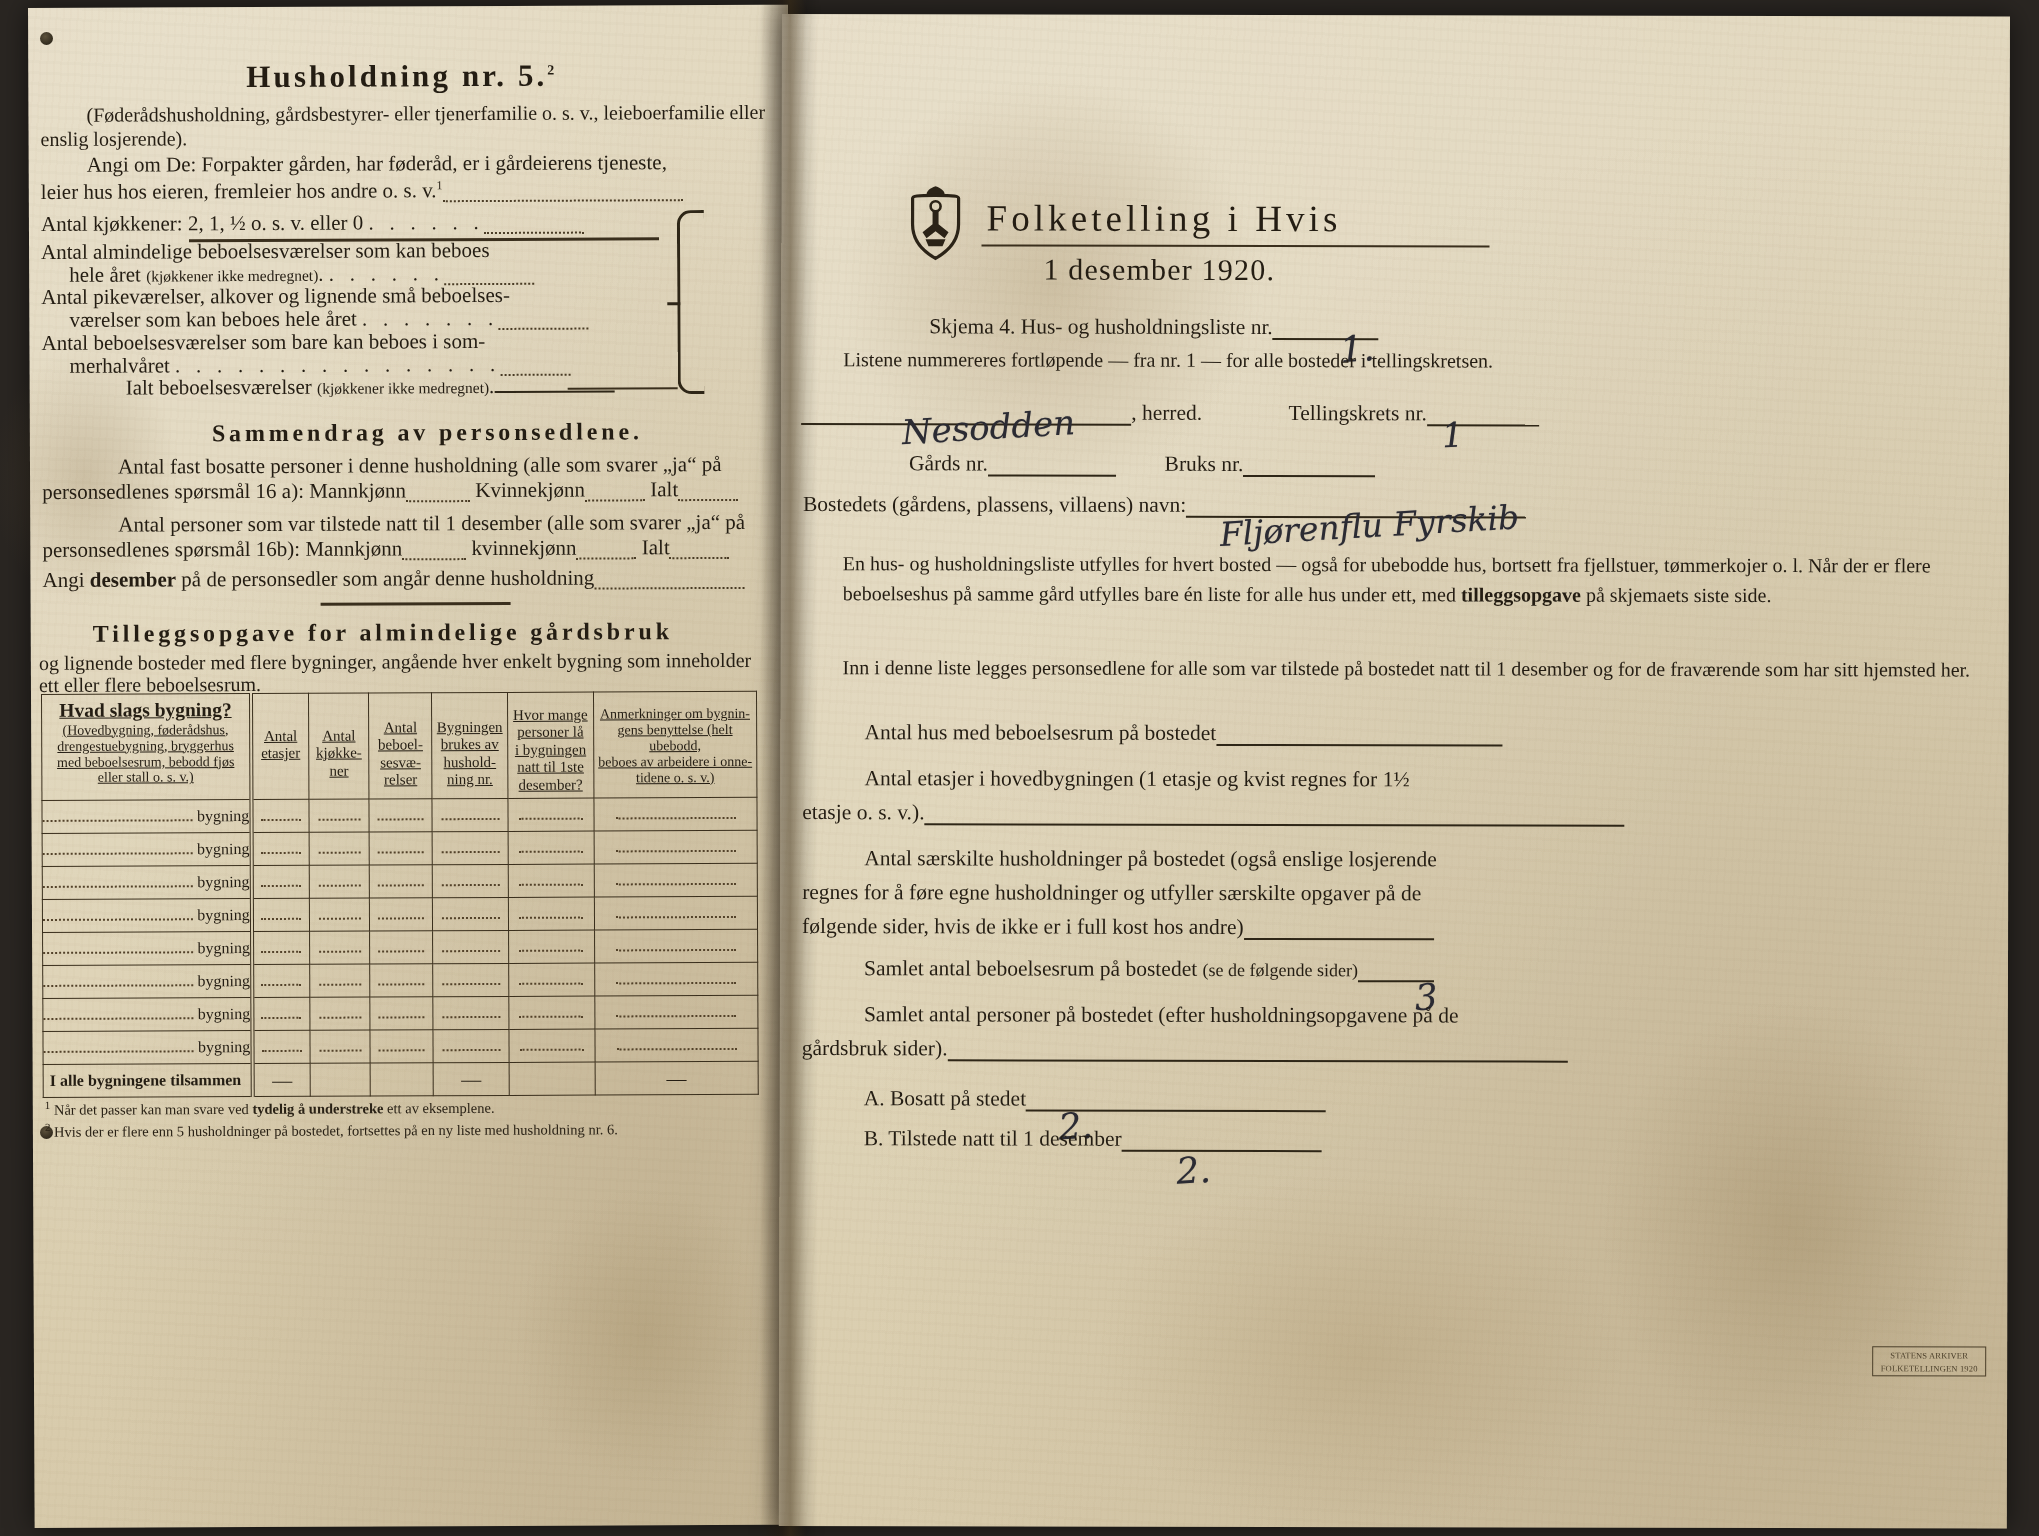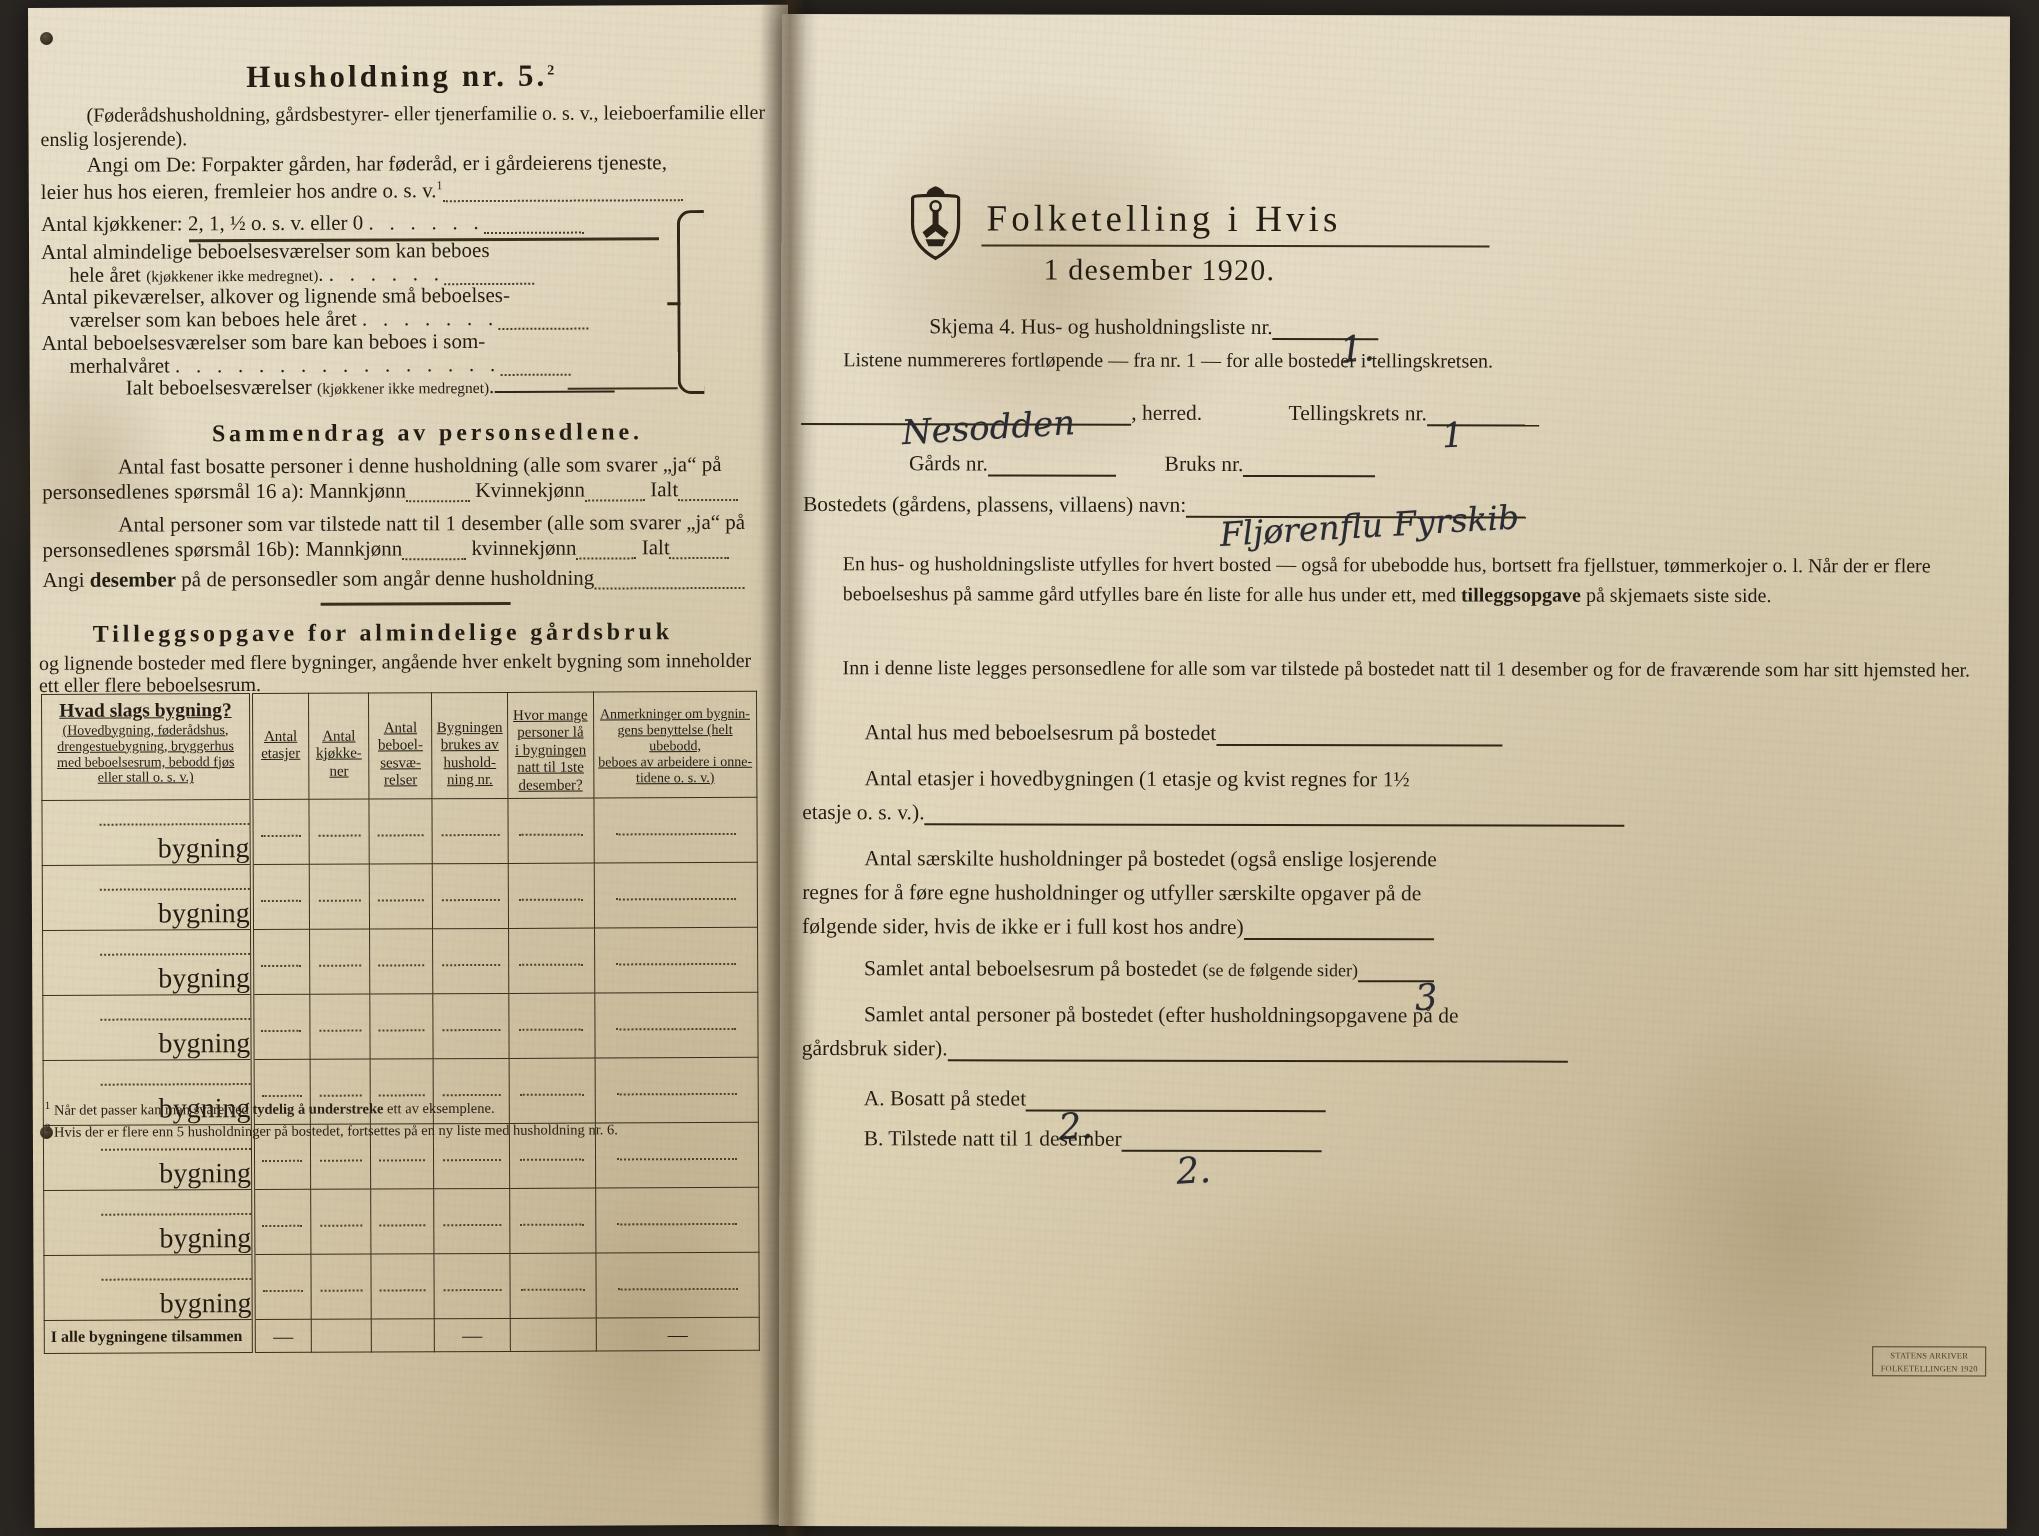--- a/index.html
+++ b/index.html
@@ -60,21 +60,21 @@
     border:3px solid #2e2617;border-right:none;border-radius:14px 0 0 14px;}
   #brace:after{content:"";position:absolute;left:-13px;top:50%;width:13px;height:3px;background:#2e2617;}
   .bracetext{position:absolute;left:672px;font-size:17px;color:#241d13;line-height:1.25;}
 
   
   table.bt{position:absolute;left:10px;top:686px;width:716px;border-collapse:collapse;}
   table.bt td,table.bt th{border:1.6px solid #3a2f1d;padding:0;color:#241d13;}
   table.bt th{font-weight:normal;font-size:15px;line-height:1.16;text-align:center;vertical-align:top;padding:4px 2px;text-decoration:underline;}
   .hdr-main{font-size:19.5px;font-weight:bold;}
   .hdr-sub{font-size:14px;line-height:1.14;}
-  td.rowlbl{height:32px;text-align:right;padding-right:4px;font-size:28px;position:relative;}
+  td.rowlbl{height:32px;text-align:right;padding-right:4px;font-size:16px;position:relative;}
   td.cell{height:32px;}
   .dbl-left{border-left:4px double #3a2f1d !important;}
   .leaderdots{display:inline-block;border-bottom:2px dotted #53422a;height:.6em;}
   .dash{display:block;text-align:center;font-size:20px;line-height:28px;}
 
   
   .fn{font-size:14.5px;line-height:1.35;color:#2a2216;}
   .fn sup{font-size:11px;}
 
   

